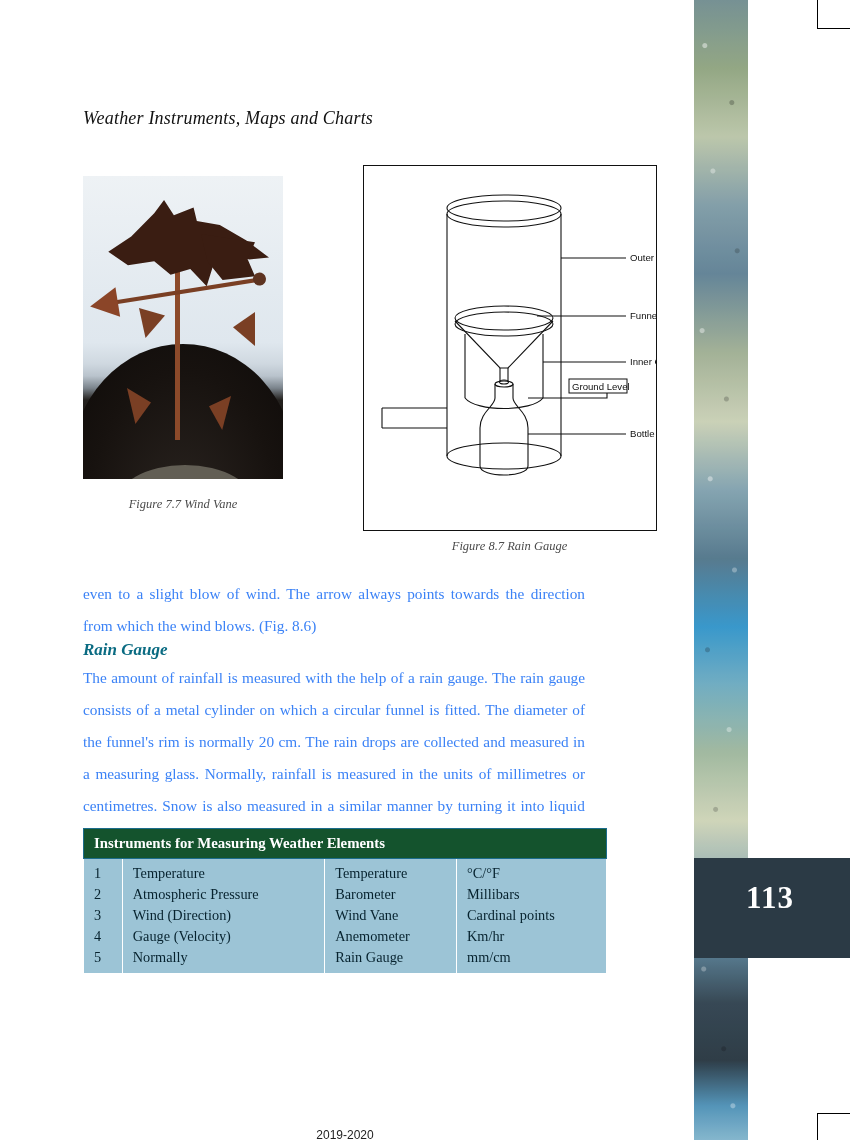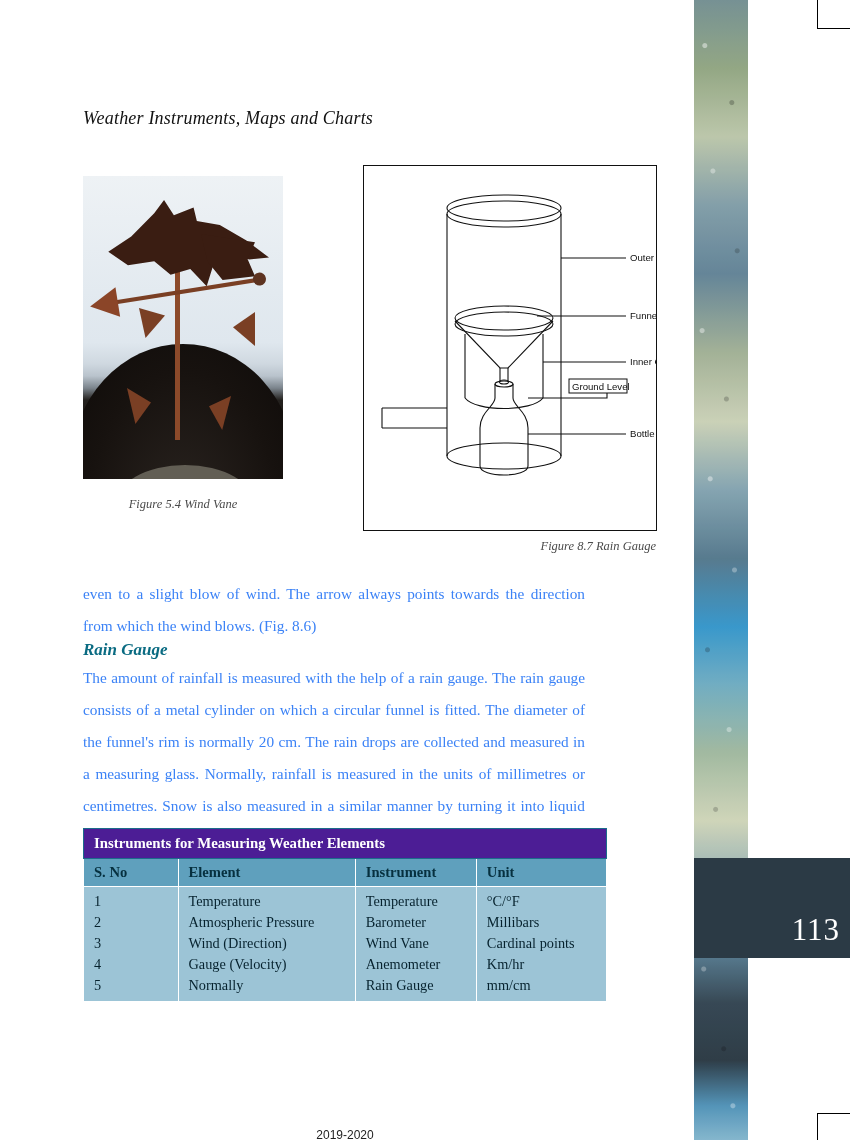--- a/index.html
+++ b/index.html
@@ -56,26 +56,26 @@
     position: absolute;
     left: 694px;
     top: 858px;
     width: 156px;
     height: 100px;
     background: #2b3a45;
   }
   .page-number {
     position: absolute;
     left: 700px;
-    top: 912px;
+    top: 880px;
     width: 140px;
-    text-align: right;
+    text-align: center;
     color: #ffffff;
     font-family: "Liberation Serif", serif;
-    font-weight: normal;
+    font-weight: bold;
     font-size: 31px;
     letter-spacing: 1px;
   }
 
   
   .crop-mark {
     position: absolute;
     border: 1px solid #000000;
   }
   .crop-tr {
@@ -197,21 +197,21 @@
   }
 
   .fig-caption {
     position: absolute;
     font-style: italic;
     font-size: 12.5px;
     color: #4a4a4a;
     text-align: center;
   }
   .cap-vane { left: 83px; top: 497px; width: 200px; }
-  .cap-gauge { left: 363px; top: 539px; width: 293px; text-align: right; }
+  .cap-gauge { left: 363px; top: 539px; width: 293px; }
 
   
   .fig-gauge {
     position: absolute;
     left: 363px;
     top: 165px;
     width: 292px;
     height: 364px;
     border: 1px solid #111;
     background: #ffffff;
@@ -242,21 +242,21 @@
   
   .tbl {
     position: absolute;
     left: 83px;
     top: 828px;
     width: 524px;
     border-collapse: collapse;
     font-size: 14.3px;
   }
   .tbl .title-cell {
-    background: #4c1d95;
+    background: #14532d;
     color: #ffffff;
     font-weight: bold;
     font-size: 14.8px;
     padding: 6px 10px;
     border: 1px solid #1b6c8b;
     text-align: left;
   }
   .tbl th.hdr {
     background: #5fa0bd;
     color: #06303f;
@@ -315,21 +315,21 @@
   <div class="vane-dome2"></div>
   <div class="vane-mast"></div>
   <div class="vane-bird"></div>
   <div class="vane-bird2"></div>
   <div class="vane-arrow"></div>
   <div class="vane-fletch vf1"></div>
   <div class="vane-fletch vf2"></div>
   <div class="vane-fletch vf3"></div>
   <div class="vane-fletch vf4"></div>
 </div>
-<div class="fig-caption cap-vane">Figure 5.4 Wind Vane</div>
+<div class="fig-caption cap-vane">Figure 7.7 Wind Vane</div>
 
 <div class="fig-gauge">
   <svg class="gauge-svg" width="292" height="364" viewBox="0 0 292 364">
     <g fill="none" stroke="#111" stroke-width="1.1">
 
       <path d="M83 48 L83 290"></path>
       <path d="M197 48 L197 290"></path>
       <ellipse cx="140" cy="48" rx="57" ry="13"></ellipse>
       <ellipse cx="140" cy="42" rx="57" ry="13"></ellipse>
       <ellipse cx="140" cy="290" rx="57" ry="13"></ellipse>
@@ -372,26 +372,20 @@
 
 <div class="para p1">even to a slight blow of wind. The arrow always points towards the direction from which the wind blows. (Fig. 8.6)</div>
 <div class="h-sub">Rain Gauge</div>
 <div class="para p2">The amount of rainfall is measured with the help of a rain gauge. The rain gauge consists of a metal cylinder on which a circular funnel is fitted. The diameter of the funnel's rim is normally 20 cm. The rain drops are collected and measured in a measuring glass. Normally, rainfall is measured in the units of millimetres or centimetres. Snow is also measured in a similar manner by turning it into liquid form (Fig. 8.7).</div>
 
 <table class="tbl">
   <thead>
     <tr>
       <th class="title-cell" colspan="4">Instruments for Measuring Weather Elements</th>
     </tr>
-    <tr>
-      <th class="hdr col-sno">S. No</th>
-      <th class="hdr col-el">Element</th>
-      <th class="hdr col-ins">Instrument</th>
-      <th class="hdr col-un">Unit</th>
-    </tr>
   </thead>
   <tbody>
     <tr class="first-body">
       <td>1</td>
       <td>Temperature</td>
       <td>Temperature</td>
       <td>°C/°F</td>
     </tr>
     <tr>
       <td>2</td>

